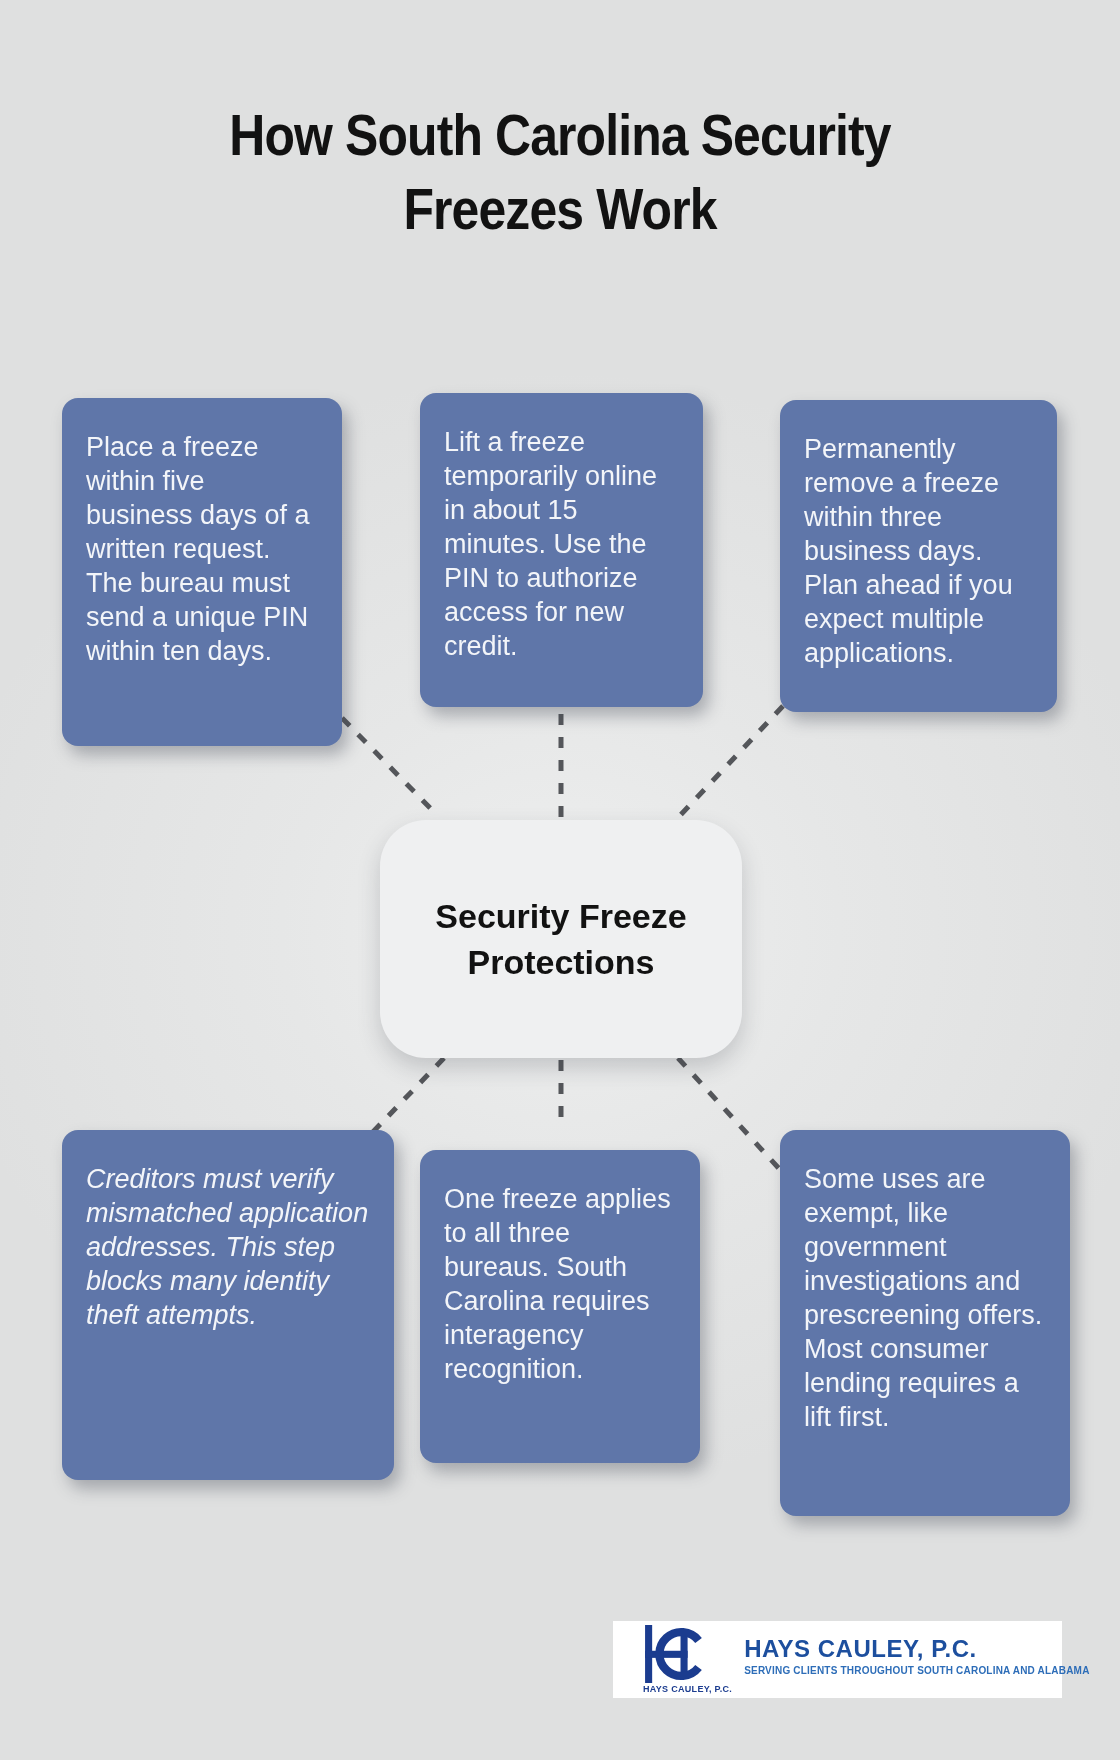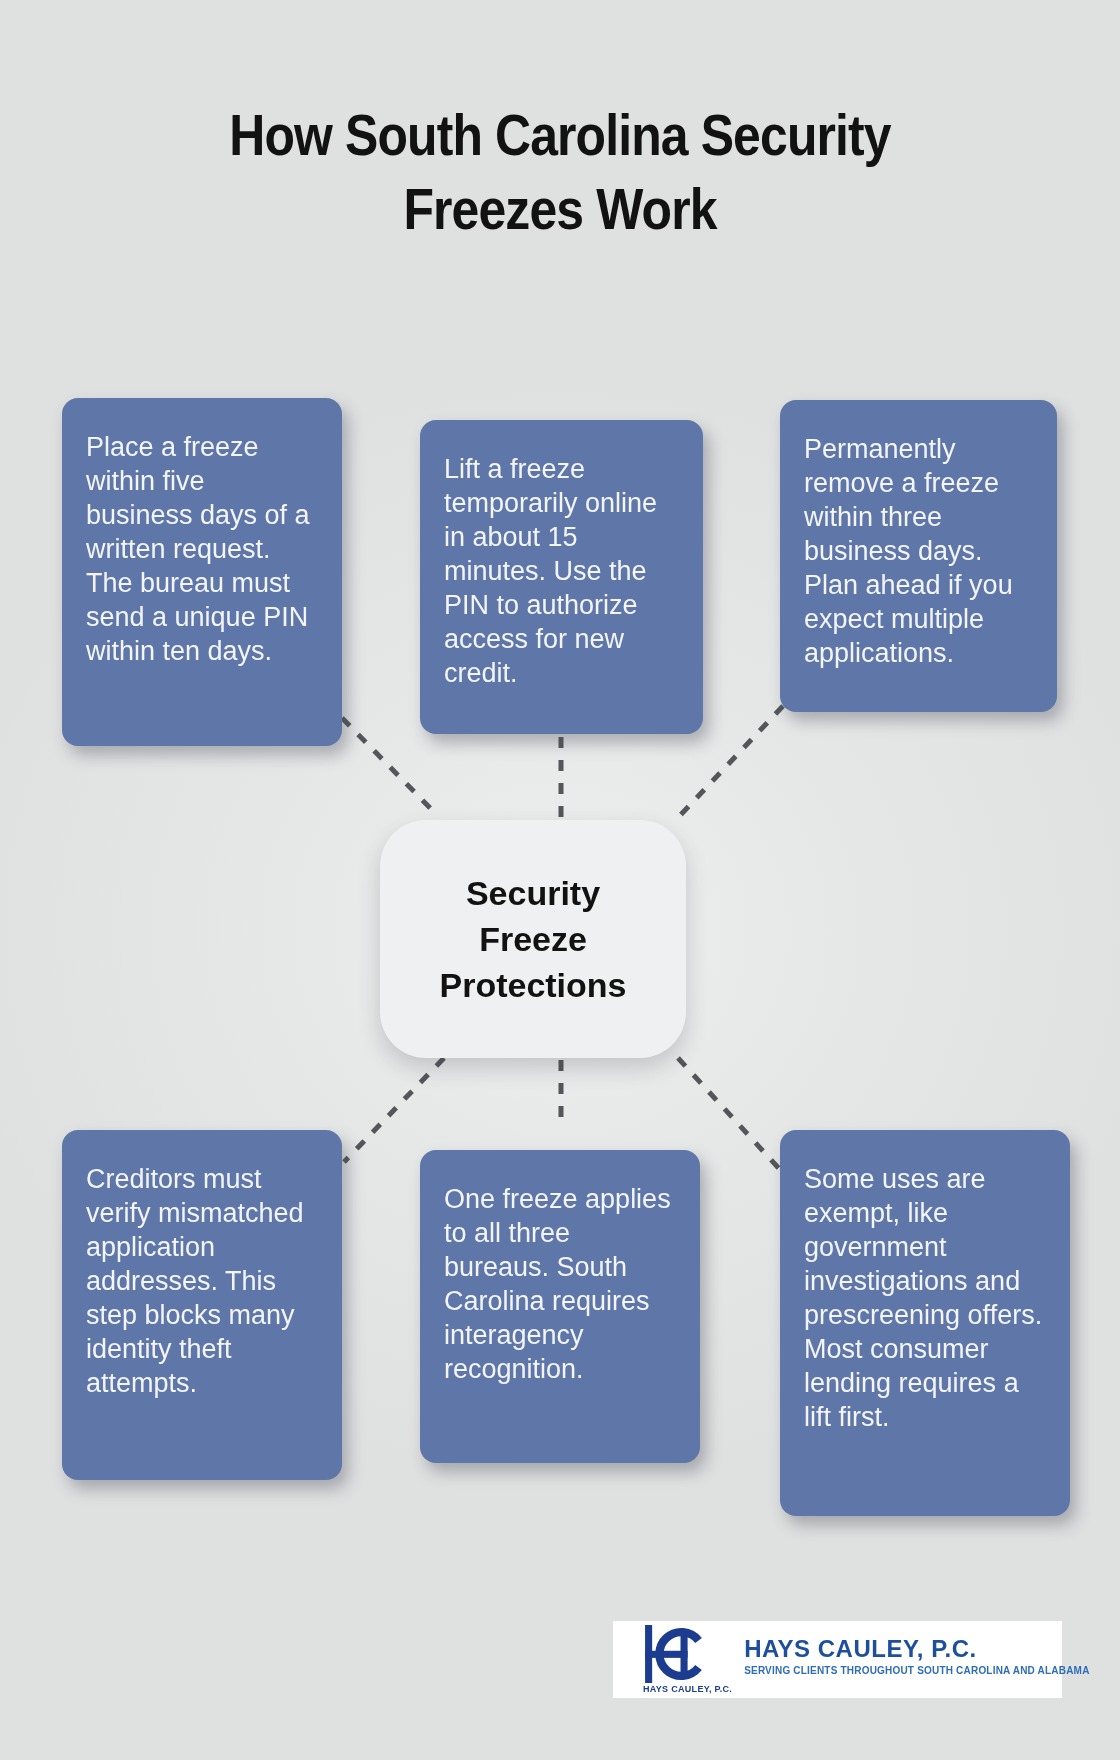--- a/index.html
+++ b/index.html
@@ -44,30 +44,30 @@
     position: absolute;
     background: #5f76a9;
     border-radius: 16px;
     color: #f3f5f9;
     font-size: 27px;
     line-height: 34px;
     padding: 32px 24px;
     box-shadow: 6px 9px 16px rgba(70, 75, 90, 0.38);
   }
   .card-1 { left: 62px;  top: 398px; width: 280px; height: 348px; }
-  .card-2 { left: 420px; top: 420px; width: 283px; height: 314px; }
+  .card-2 { left: 420px; top: 393px; width: 283px; height: 314px; }
   .card-3 { left: 780px; top: 400px; width: 277px; height: 312px; }
-  .card-4 { left: 62px;  top: 1130px; width: 280px; height: 350px; }
+  .card-4 { left: 62px;  top: 1130px; width: 332px; height: 350px; font-style: italic; }
   .card-5 { left: 420px; top: 1150px; width: 280px; height: 313px; }
   .card-6 { left: 780px; top: 1130px; width: 290px; height: 386px; }
 
   .center-node {
     position: absolute;
     left: 380px; top: 820px;
-    width: 306px; height: 238px;
+    width: 362px; height: 238px;
     background: #eff0f1;
     border-radius: 46px;
     box-shadow: 0 10px 22px rgba(60, 65, 75, 0.22);
     display: flex;
     align-items: center;
     justify-content: center;
     text-align: center;
     color: #121212;
     font-weight: 700;
     font-size: 34px;

